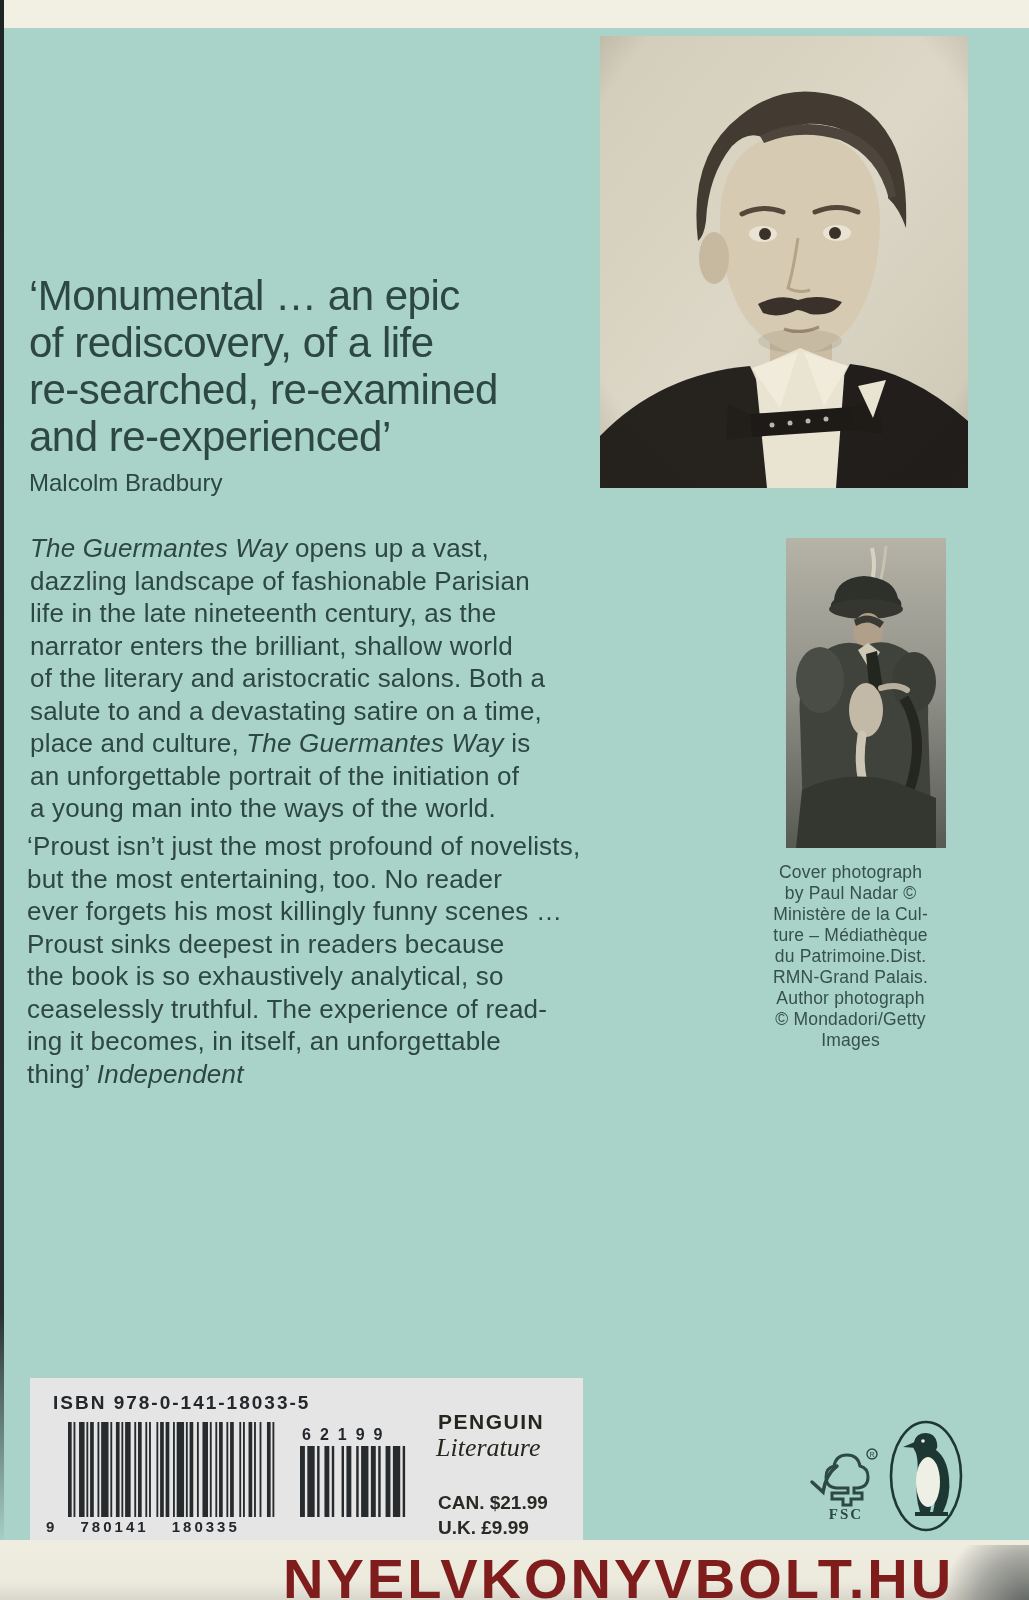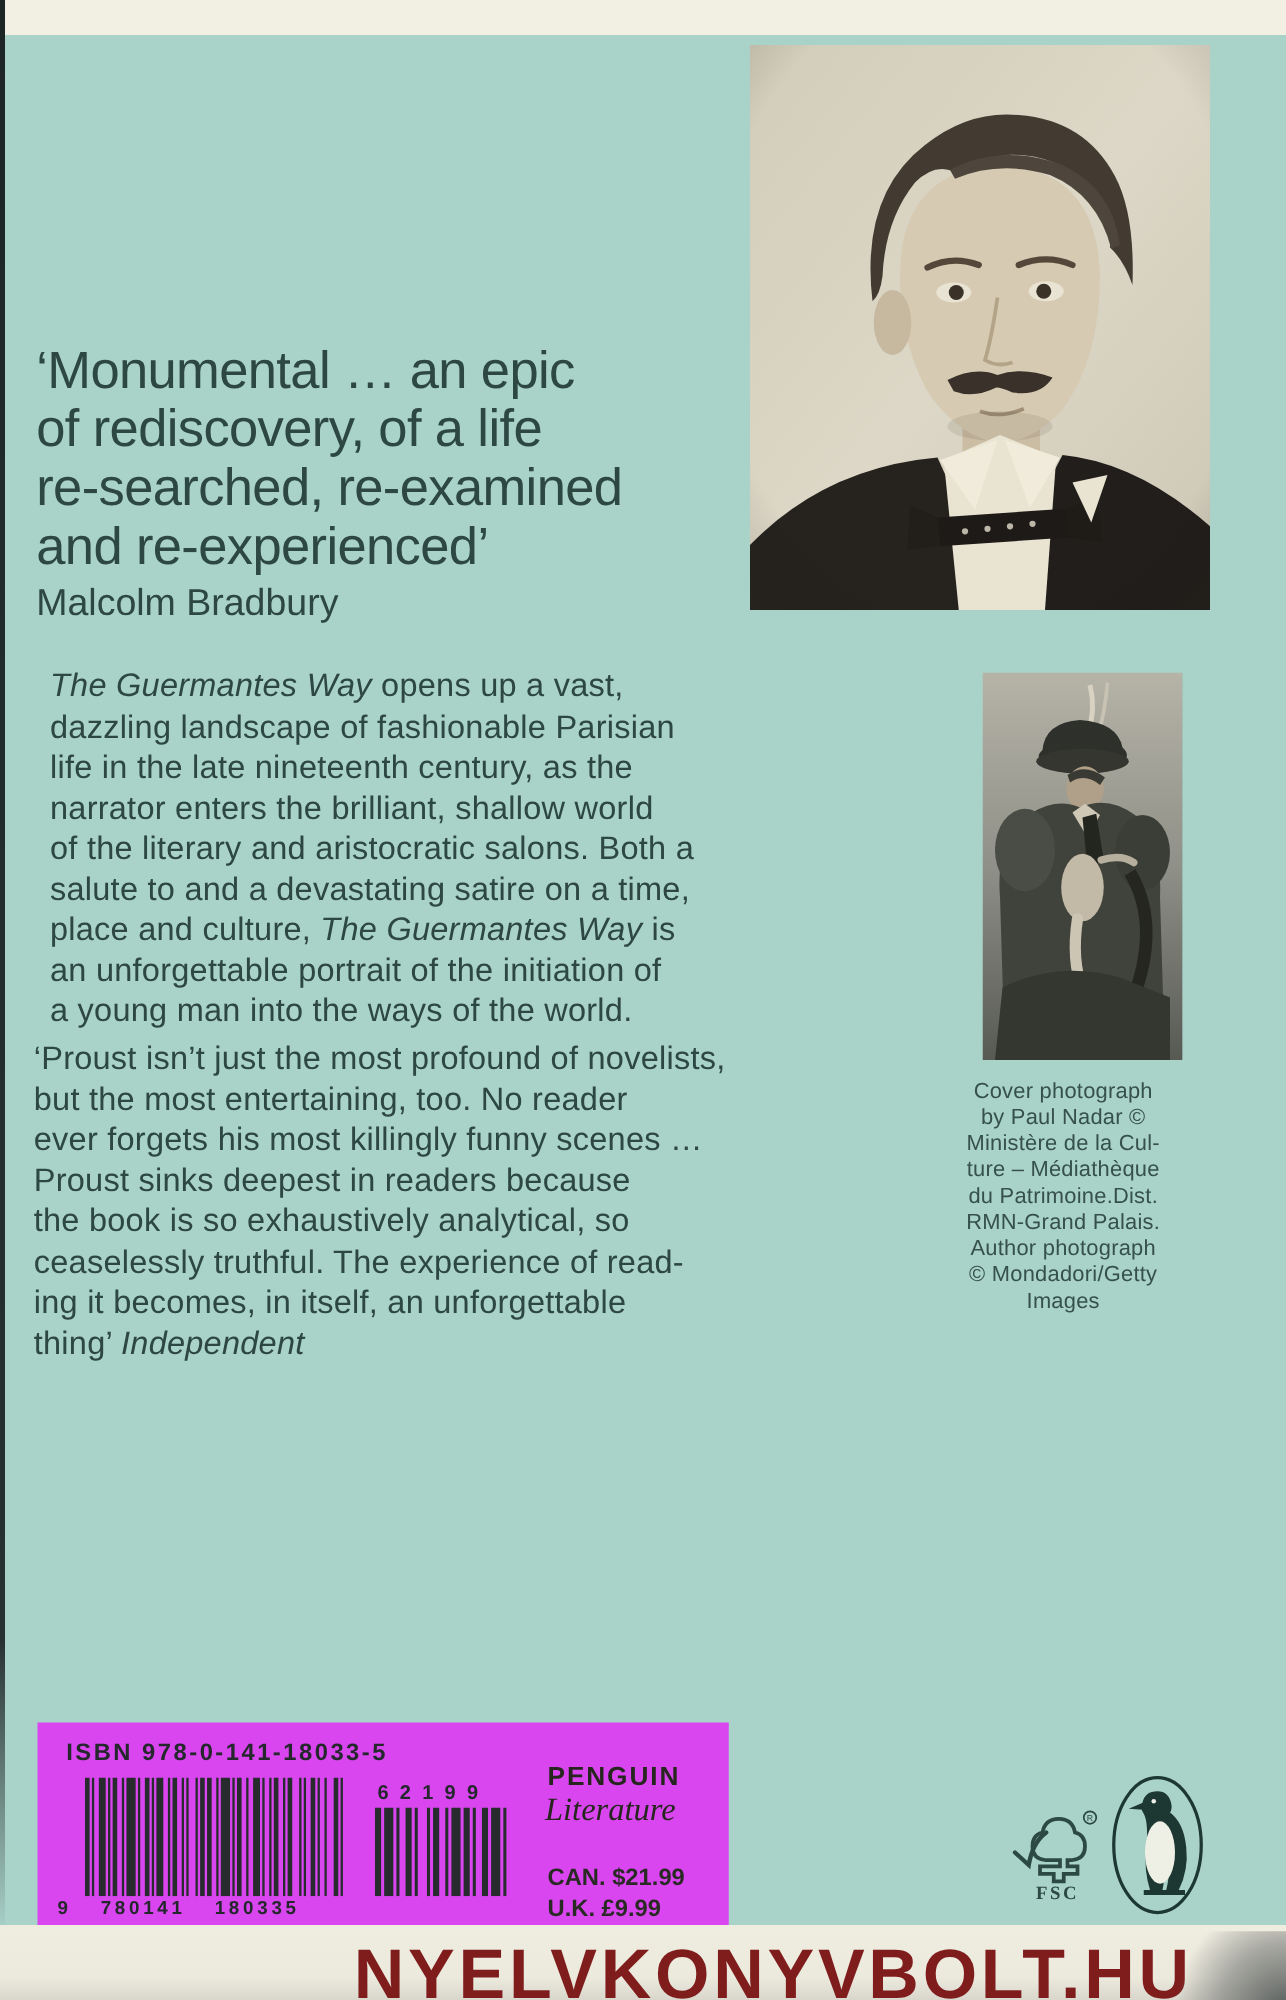--- a/index.html
+++ b/index.html
@@ -9,27 +9,27 @@
     font-family:"Liberation Sans",sans-serif;
     color:#2d4741;
   }
   .abs{position:absolute;}
   .edge-left{left:0;top:0;width:4px;height:1545px;
     background:linear-gradient(to bottom,#1d2624 0%,#273230 85%,rgba(39,50,48,0) 100%);}
   .strip-top{left:0;top:0;width:1029px;height:28px;background:#f2efe3;}
   .small-line{font-size:26px;line-height:28px;letter-spacing:.2px;}
   .big-line{font-size:35px;line-height:38px;letter-spacing:.2px;}
   .quote-main{font-size:42px;line-height:47px;letter-spacing:-.5px;white-space:pre-line;}
-  .quote-attr{font-size:30px;line-height:30px;margin-top:8px;}
+  .quote-attr{font-size:24px;line-height:30px;margin-top:8px;}
   .body-text{font-size:26px;line-height:32.5px;letter-spacing:.2px;white-space:pre-line;width:600px;}
   .it{font-style:italic;}
   .credit{font-size:17.5px;line-height:21px;white-space:pre-line;letter-spacing:.2px;color:#35514a;}
   figure{margin:0;}
   .photo{box-shadow:0 0 0 1px rgba(40,60,55,.15) inset;}
-  .panel{left:30px;top:1378px;width:553px;height:167px;background:#d946ef;color:#24282c;}
+  .panel{left:30px;top:1378px;width:553px;height:167px;background:#e5e5e5;color:#24282c;}
   .isbn{left:23px;top:14px;font-size:19px;font-weight:bold;letter-spacing:2px;}
   .barcode-large{left:38px;top:44px;width:210px;height:95px;}
   .barcode-small{left:270px;top:68px;width:110px;height:71px;}
   .ean-digits{left:16px;top:140px;font-size:15px;font-weight:bold;letter-spacing:3px;word-spacing:16px;}
   .sup-digits{left:272px;top:48px;font-size:16px;font-weight:bold;letter-spacing:9px;}
   .pub{left:408px;top:32px;font-size:21px;font-weight:bold;letter-spacing:1.5px;color:#26261f;}
   .series{left:406px;top:55px;font-size:26px;font-family:"Liberation Serif",serif;font-style:italic;color:#26261f;}
   .price{left:408px;font-size:19px;font-weight:bold;color:#2a2a25;}
   .price.can{top:114px;}
   .price.uk{top:139px;}
@@ -96,21 +96,21 @@
       <path d="M258,350 L286,344 L273,382 Z" fill="#e9e3d2"></path>
       <circle cx="172" cy="389" r="2.5" fill="#d8d2c2" opacity=".85"></circle>
       <circle cx="190" cy="387" r="2.5" fill="#d8d2c2" opacity=".85"></circle>
       <circle cx="208" cy="385" r="2.5" fill="#d8d2c2" opacity=".85"></circle>
       <circle cx="226" cy="383" r="2.5" fill="#d8d2c2" opacity=".85"></circle>
       <circle cx="206" cy="416" r="16" fill="#e9e3d2"></circle>
       <rect width="368" height="452" fill="url(#vign)"></rect>
     </svg>
   </figure>
 
-  <div class="abs body-text" style="left:30px;top:532px;margin-left:10px;"><span class="it">The Guermantes Way</span><span> opens up a vast,
+  <div class="abs body-text" style="left:30px;top:532px;"><span class="it">The Guermantes Way</span><span> opens up a vast,
 dazzling landscape of fashionable Parisian
 life in the late nineteenth century, as the
 narrator enters the brilliant, shallow world
 of the literary and aristocratic salons. Both a
 salute to and a devastating satire on a time,
 place and culture, </span><span class="it">The Guermantes Way</span><span> is
 an unforgettable portrait of the initiation of
 a young man into the ways of the world.</span></div>
 
   <div class="abs body-text" style="left:27px;top:830px;"><span>‘Proust isn’t just the most profound of novelists,

